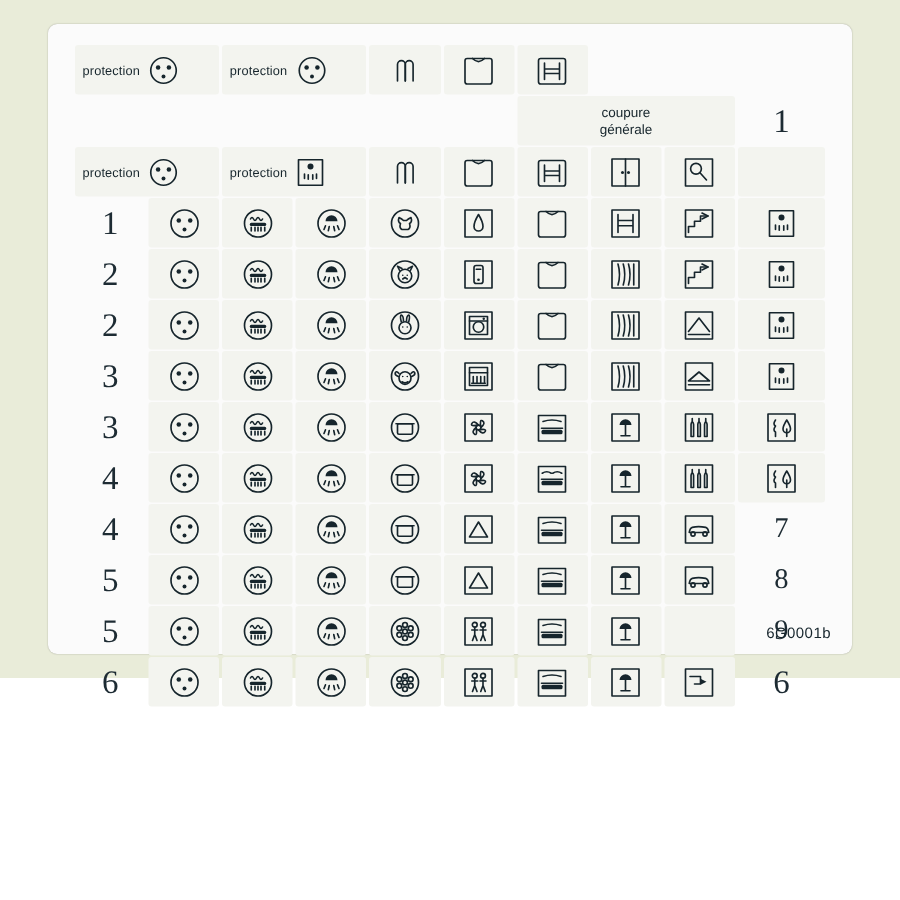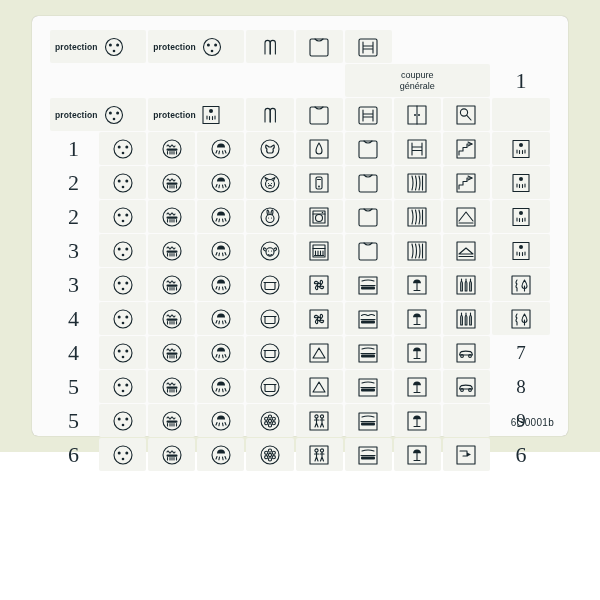--- a/index.html
+++ b/index.html
@@ -43,21 +43,20 @@
     font-size:22px;color:#1d2b33;
     font-family:"Liberation Serif", serif;
   }
   .numsmall{
     font-size:19px;color:#1d2b33;
     font-family:"Liberation Serif", serif;
   }
   .lbl{
     font-size:8.5px;color:#16252c;letter-spacing:.1px;
     white-space:nowrap;
-    font-weight:bold;
   }
   .wide{ justify-content:flex-start; padding-left:5px; gap:4px;}
   .coupure{
     flex-direction:column;line-height:1.15;font-size:9px;color:#16252c;text-align:center;
   }
   svg{display:block;}
   .ico{stroke:#16252c;fill:none;stroke-width:1.1;stroke-linecap:round;stroke-linejoin:round;}
   .icof{fill:#16252c;stroke:none;}
   #code{
     position:absolute;right:14px;bottom:8px;

